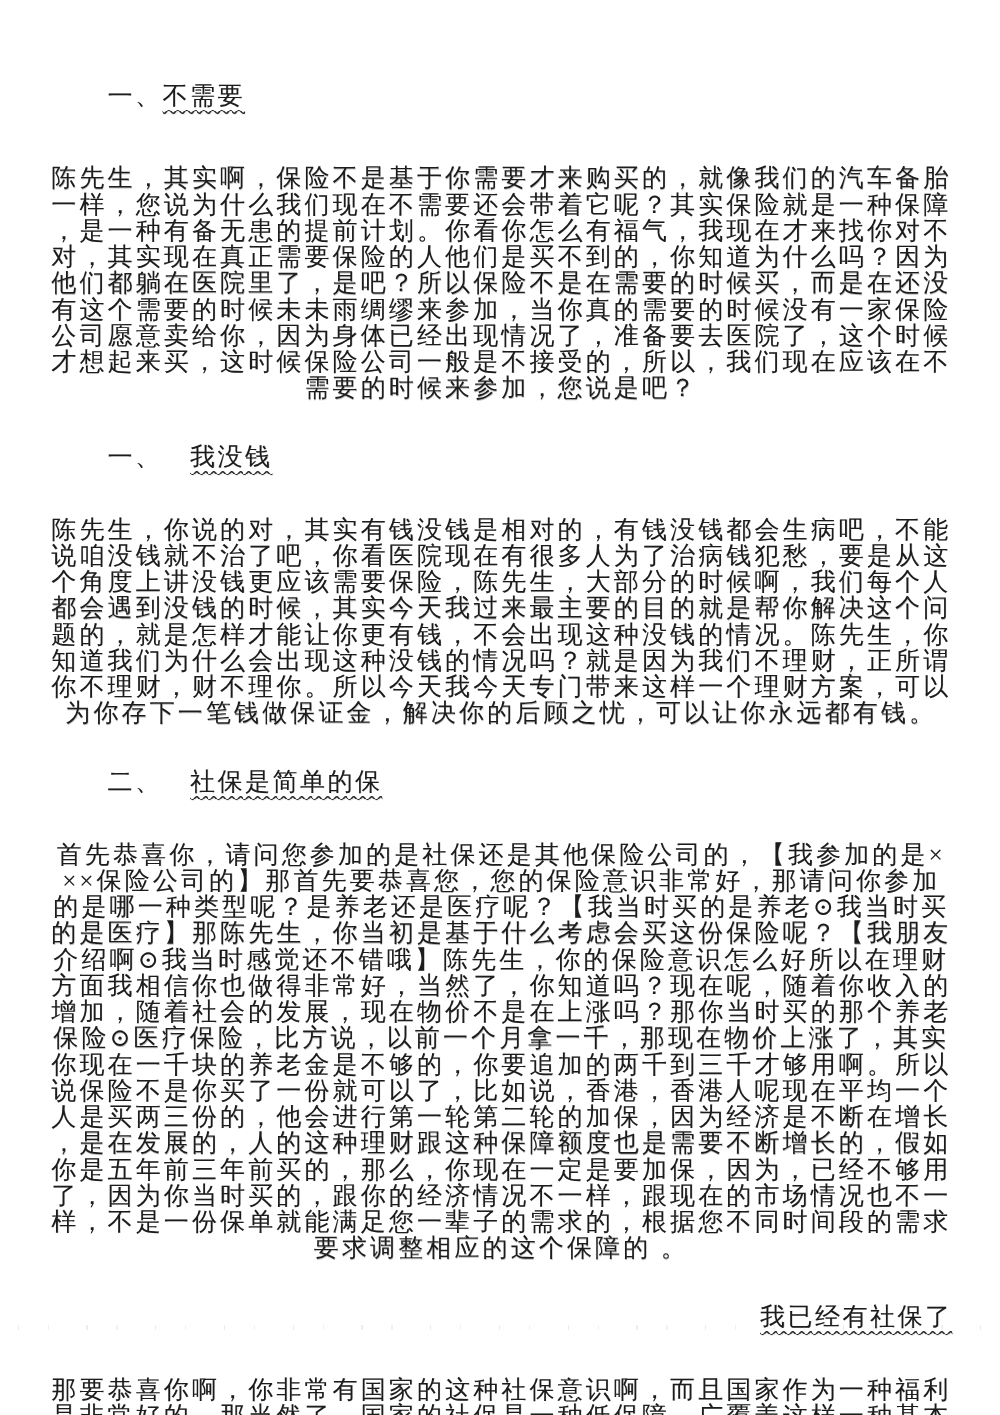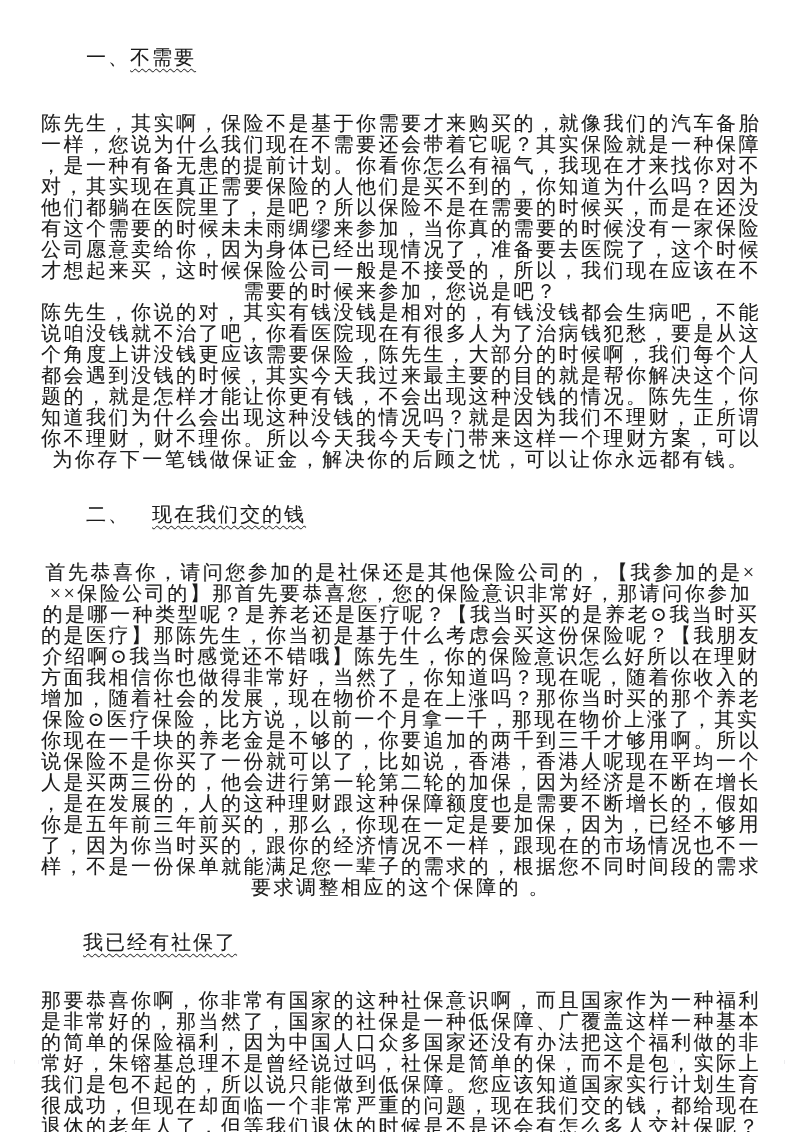--- a/index.html
+++ b/index.html
@@ -12,41 +12,42 @@
     height: 1132px;
     overflow: hidden;
     font-family: "Liberation Serif", "DejaVu Serif", serif;
     color: #1c1c1c;
   }
   .page {
     position: relative;
     width: 800px;
     height: 1132px;
     box-sizing: border-box;
-    padding: 26px 38px 0 40px;
+    padding: 46px 38px 0 40px;
     background: #ffffff;
   }
   
   .scan-text {
     text-shadow: 0.3px 0.3px 0 rgba(70,70,70,0.35);
   }
   .heading {
     font-size: 20px;
     line-height: 21px;
     letter-spacing: 2px;
     margin: 13px 0 16px 4px;
     white-space: pre;
     font-weight: normal;
   }
   .heading.first {
     margin-top: 0;
     margin-bottom: 24px;
   }
   .heading.no-indent {
     margin-left: 1px;
+    text-align: right;
   }
   .wavy {
     text-decoration: underline;
     text-decoration-style: wavy;
     text-decoration-thickness: 1px;
     text-underline-offset: 4px;
     text-decoration-color: #2a2a2a;
   }
   .para {
     width: 722px;
@@ -81,26 +82,29 @@
 <div class="page">
 
   <div class="section">
     <div class="heading first scan-text">
       <span>一、</span><span class="wavy">不需要</span>
     </div>
     <p class="para scan-text">陈先生，其实啊，保险不是基于你需要才来购买的，就像我们的汽车备胎一样，您说为什么我们现在不需要还会带着它呢？其实保险就是一种保障，是一种有备无患的提前计划。你看你怎么有福气，我现在才来找你对不对，其实现在真正需要保险的人他们是买不到的，你知道为什么吗？因为他们都躺在医院里了，是吧？所以保险不是在需要的时候买，而是在还没有这个需要的时候未未雨绸缪来参加，当你真的需要的时候没有一家保险公司愿意卖给你，因为身体已经出现情况了，准备要去医院了，这个时候才想起来买，这时候保险公司一般是不接受的，所以，我们现在应该在不需要的时候来参加，您说是吧？</p>
   </div>
 
   <div class="section">
+    <div class="heading scan-text">
+      <span>一、　</span><span class="wavy">我没钱</span>
+    </div>
     <p class="para scan-text">陈先生，你说的对，其实有钱没钱是相对的，有钱没钱都会生病吧，不能说咱没钱就不治了吧，你看医院现在有很多人为了治病钱犯愁，要是从这个角度上讲没钱更应该需要保险，陈先生，大部分的时候啊，我们每个人都会遇到没钱的时候，其实今天我过来最主要的目的就是帮你解决这个问题的，就是怎样才能让你更有钱，不会出现这种没钱的情况。陈先生，你知道我们为什么会出现这种没钱的情况吗？就是因为我们不理财，正所谓你不理财，财不理你。所以今天我今天专门带来这样一个理财方案，可以为你存下一笔钱做保证金，解决你的后顾之忧，可以让你永远都有钱。</p>
   </div>
 
   <div class="section">
     <div class="heading scan-text">
-      <span>二、　</span><span class="wavy">现在我们交的钱</span>
+      <span>二、　</span><span class="wavy">社保是简单的保</span>
     </div>
     <p class="para scan-text">首先恭喜你，请问您参加的是社保还是其他保险公司的，【我参加的是×××保险公司的】那首先要恭喜您，您的保险意识非常好，那请问你参加的是哪一种类型呢？是养老还是医疗呢？【我当时买的是养老⊙我当时买的是医疗】那陈先生，你当初是基于什么考虑会买这份保险呢？【我朋友介绍啊⊙我当时感觉还不错哦】陈先生，你的保险意识怎么好所以在理财方面我相信你也做得非常好，当然了，你知道吗？现在呢，随着你收入的增加，随着社会的发展，现在物价不是在上涨吗？那你当时买的那个养老保险⊙医疗保险，比方说，以前一个月拿一千，那现在物价上涨了，其实你现在一千块的养老金是不够的，你要追加的两千到三千才够用啊。所以说保险不是你买了一份就可以了，比如说，香港，香港人呢现在平均一个人是买两三份的，他会进行第一轮第二轮的加保，因为经济是不断在增长，是在发展的，人的这种理财跟这种保障额度也是需要不断增长的，假如你是五年前三年前买的，那么，你现在一定是要加保，因为，已经不够用了，因为你当时买的，跟你的经济情况不一样，跟现在的市场情况也不一样，不是一份保单就能满足您一辈子的需求的，根据您不同时间段的需求要求调整相应的这个保障的 。</p>
   </div>
 
   <div class="section">
     <div class="heading no-indent scan-text">
       <span></span><span class="wavy">我已经有社保了</span>
     </div>
     <p class="para scan-text">那要恭喜你啊，你非常有国家的这种社保意识啊，而且国家作为一种福利是非常好的，那当然了，国家的社保是一种低保障、广覆盖这样一种基本的简单的保险福利，因为中国人口众多国家还没有办法把这个福利做的非常好，朱镕基总理不是曾经说过吗，社保是简单的保，而不是包，实际上我们是包不起的，所以说只能做到低保障。您应该知道国家实行计划生育很成功，但现在却面临一个非常严重的问题，现在我们交的钱，都给现在退休的老年人了，但等我们退休的时候是不是还会有怎么多人交社保呢？</p>
   </div>

